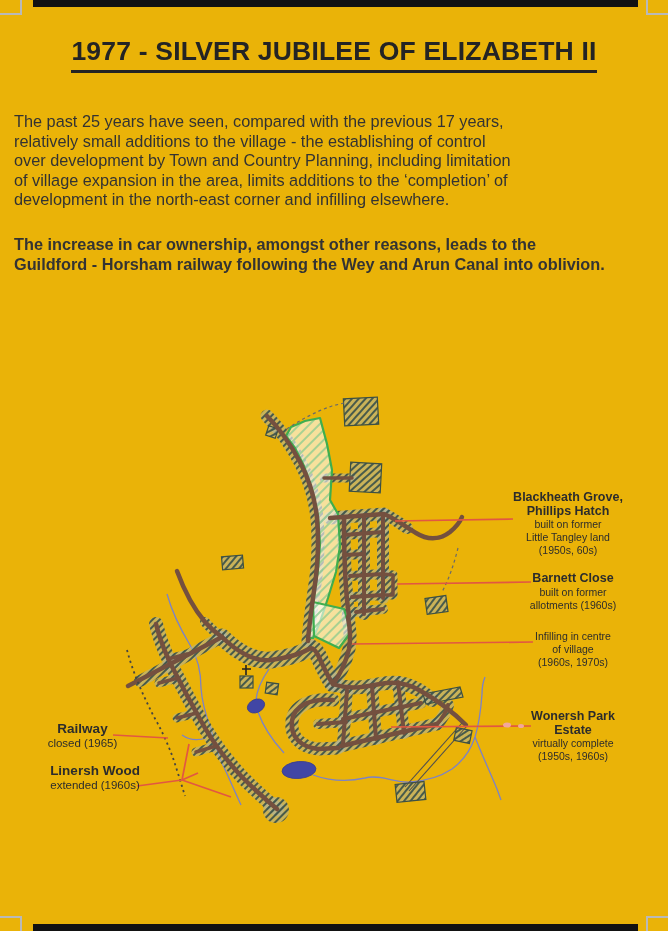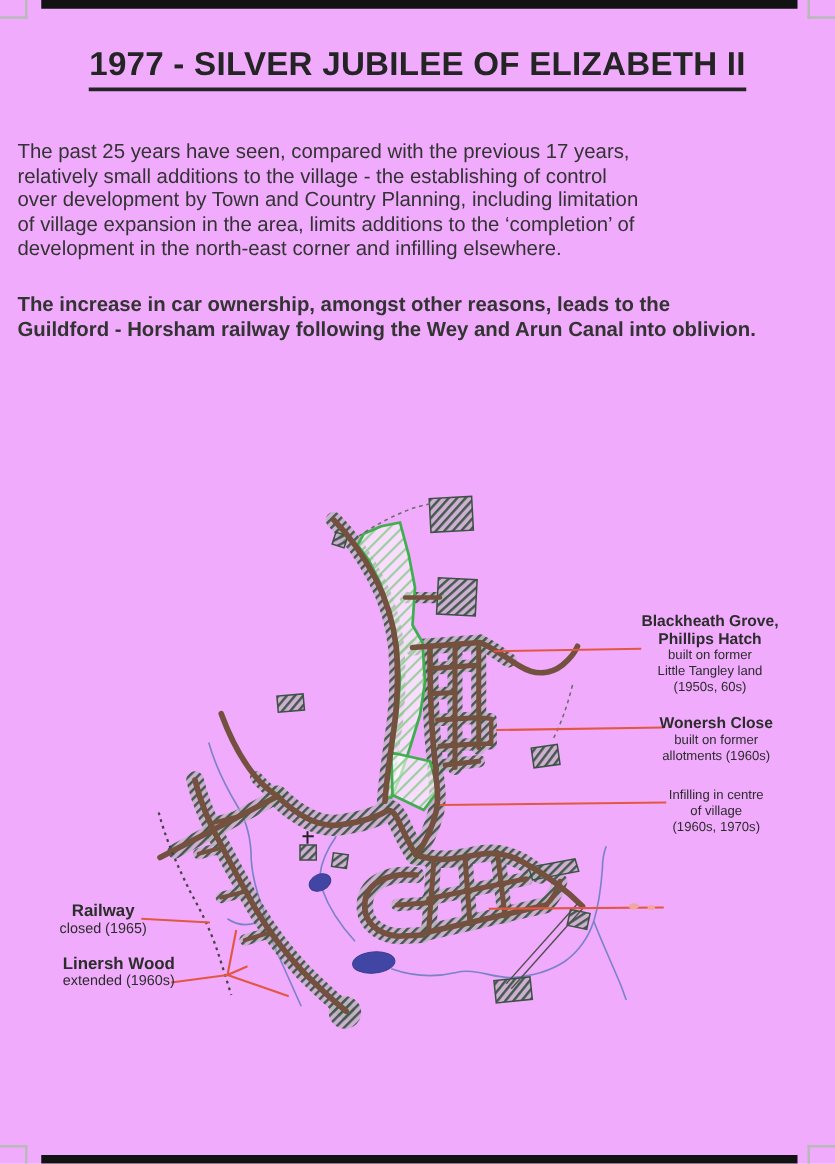--- a/index.html
+++ b/index.html
@@ -1,17 +1,17 @@
 <!DOCTYPE html>
 <html style="--c-road: #74503f; --c-hatch: #41564a; --c-green: #3fae4e; --c-greenhatch: #8ccc8e; --c-stream: #7b82c8; --c-pond: #4146a5; --c-red: #e25742; --c-pink: #f2a79c; --c-railway: #444444; --c-bar: #121212; --c-text: #2e2e2e;"><head>
 <meta charset="utf-8">
 <style>
   html,body{margin:0;padding:0;background:#e8e8e8;}
   .page{
-    position:relative;width:668px;height:931px;background:#f0abfc;
+    position:relative;width:668px;height:931px;background:#eab308;
     font-family:"Liberation Sans", sans-serif;color:var(--c-text,#2e2e2e);
     overflow:hidden;margin:0 auto;
   }
   .bar{position:absolute;left:33px;width:605px;height:7px;background:var(--c-bar,#121212);}
   .bar.top{top:0;}
   .bar.bottom{top:924px;}
   .mark{position:absolute;width:20px;height:13px;border:0 solid #b9b9b9;}
   .mark.tl{left:0;top:0;border-right-width:2px;border-bottom-width:2px;}
   .mark.tr{right:0;top:0;border-left-width:2px;border-bottom-width:2px;}
   .mark.bl{left:0;top:916px;border-right-width:2px;border-top-width:2px;}
@@ -202,29 +202,35 @@
   </svg>
 
   <div class="callout" id="lbl-blackheath">
     <div class="t">Blackheath Grove,
 Phillips Hatch</div>
     <div class="n">built on former
 Little Tangley land
 (1950s, 60s)</div>
   </div>
   <div class="callout" id="lbl-barnett">
-    <div class="t">Wonersh Close</div>
+    <div class="t">Barnett Close</div>
     <div class="n">built on former
 allotments (1960s)</div>
   </div>
   <div class="callout" id="lbl-infilling">
     <div class="n">Infilling in centre
 of village
 (1960s, 1970s)</div>
   </div>
+  <div class="callout" id="lbl-wonersh">
+    <div class="t">Wonersh Park
+Estate</div>
+    <div class="n">virtually complete
+(1950s, 1960s)</div>
+  </div>
   <div class="callout left" id="lbl-railway">
     <div class="t">Railway</div>
     <div class="n">closed (1965)</div>
   </div>
   <div class="callout left" id="lbl-linersh">
     <div class="t">Linersh Wood</div>
     <div class="n">extended (1960s)</div>
   </div>
 
 </div>

